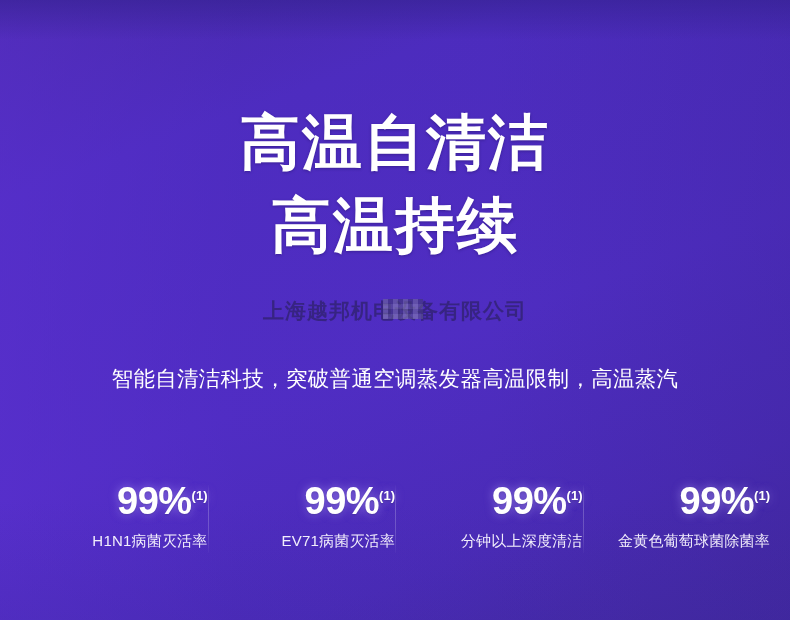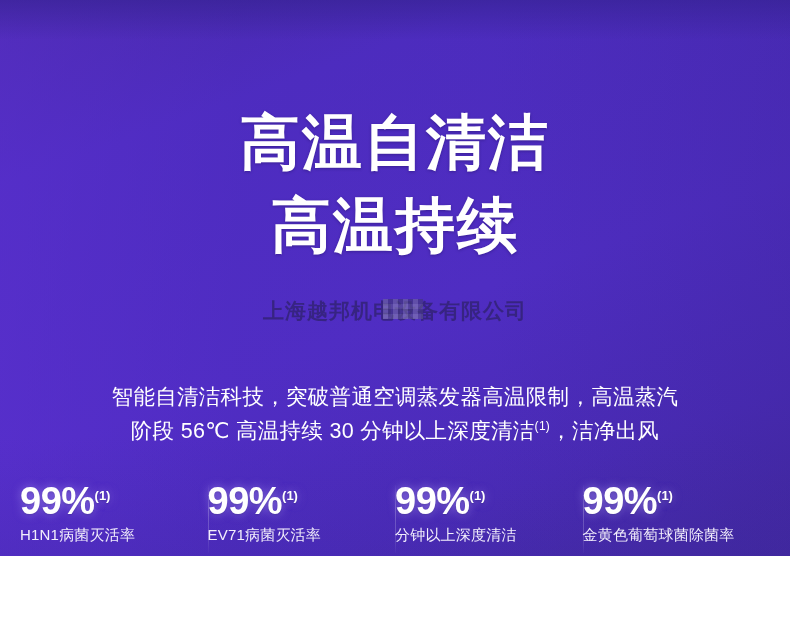--- a/index.html
+++ b/index.html
@@ -9,21 +9,21 @@
   body {
     width: 790px;
     height: 620px;
     overflow: hidden;
     font-family: "Liberation Sans", "DejaVu Sans", sans-serif;
   }
 
   #poster {
     position: relative;
     width: 790px;
-    height: 556px;
+    height: 620px;
     overflow: hidden;
     background: #3b82f6;
   }
 
   
   #bg-base {
     position: absolute;
     inset: 0;
     background: linear-gradient(160deg, #45299f 0%, #4c2cbd 22%, #4f2dc2 55%, #4a2bb6 80%, #43299f 100%);
   }
@@ -99,21 +99,21 @@
       repeating-linear-gradient(0deg,
         rgba(150,142,195,0.40) 0px, rgba(150,142,195,0.40) 5px,
         rgba(60,48,120,0.40) 5px, rgba(60,48,120,0.40) 10px);
     filter: blur(0.6px);
     opacity: 0.95;
   }
 
   
   #body-copy {
     position: absolute;
-    top: 380px;
+    top: 362px;
     left: 55px;
     right: 55px;
     text-align: center;
     color: #ffffff;
     font-size: 21.5px;
     line-height: 34px;
     letter-spacing: 0.3px;
   }
   #body-copy .sup {
     font-size: 12px;
@@ -127,21 +127,21 @@
     left: 20px;
     right: 20px;
     top: 482px;
     height: 90px;
     display: flex;
     align-items: flex-start;
   }
   .stat {
     flex: 1 1 0;
     position: relative;
-    text-align: left;
+    text-align: right;
     color: #ffffff;
   }
   .stat + .stat::before {
     content: "";
     position: absolute;
     left: 0;
     top: 3px;
     width: 1px;
     height: 68px;
     background: linear-gradient(180deg,
@@ -159,21 +159,21 @@
     white-space: nowrap;
   }
   .stat-value .sup {
     font-size: 13px;
     font-weight: bold;
     vertical-align: super;
     line-height: 0;
     letter-spacing: 0;
   }
   .stat-label {
-    margin-top: 4px;
+    margin-top: 10px;
     font-size: 15px;
     letter-spacing: 0.2px;
     color: #f2eefc;
     white-space: nowrap;
   }
 </style>
 </head>
 <body>
 
 <div id="poster">
@@ -187,21 +187,20 @@
 
     <div class="headline" id="headline-line-1">高温自清洁</div>
 
     <div class="headline" id="headline-line-2">高温持续</div>
 
     <div id="watermark">上海越邦机电设备有限公司</div>
     <div id="watermark-mosaic"></div>
 
     <div id="body-copy">
       <div>智能自清洁科技，突破普通空调蒸发器高温限制，高温蒸汽</div>
-      <div><span>阶段 56℃ 高温持续 30 分钟以上深度清洁</span><span class="sup">(1)</span><span>，洁净出风</span></div>
     </div>
 
     <div id="stats">
 
       <div class="stat">
         <div class="stat-value"><span>99%</span><span class="sup">(1)</span></div>
         <div class="stat-label">H1N1病菌灭活率</div>
       </div>
 
       <div class="stat">

